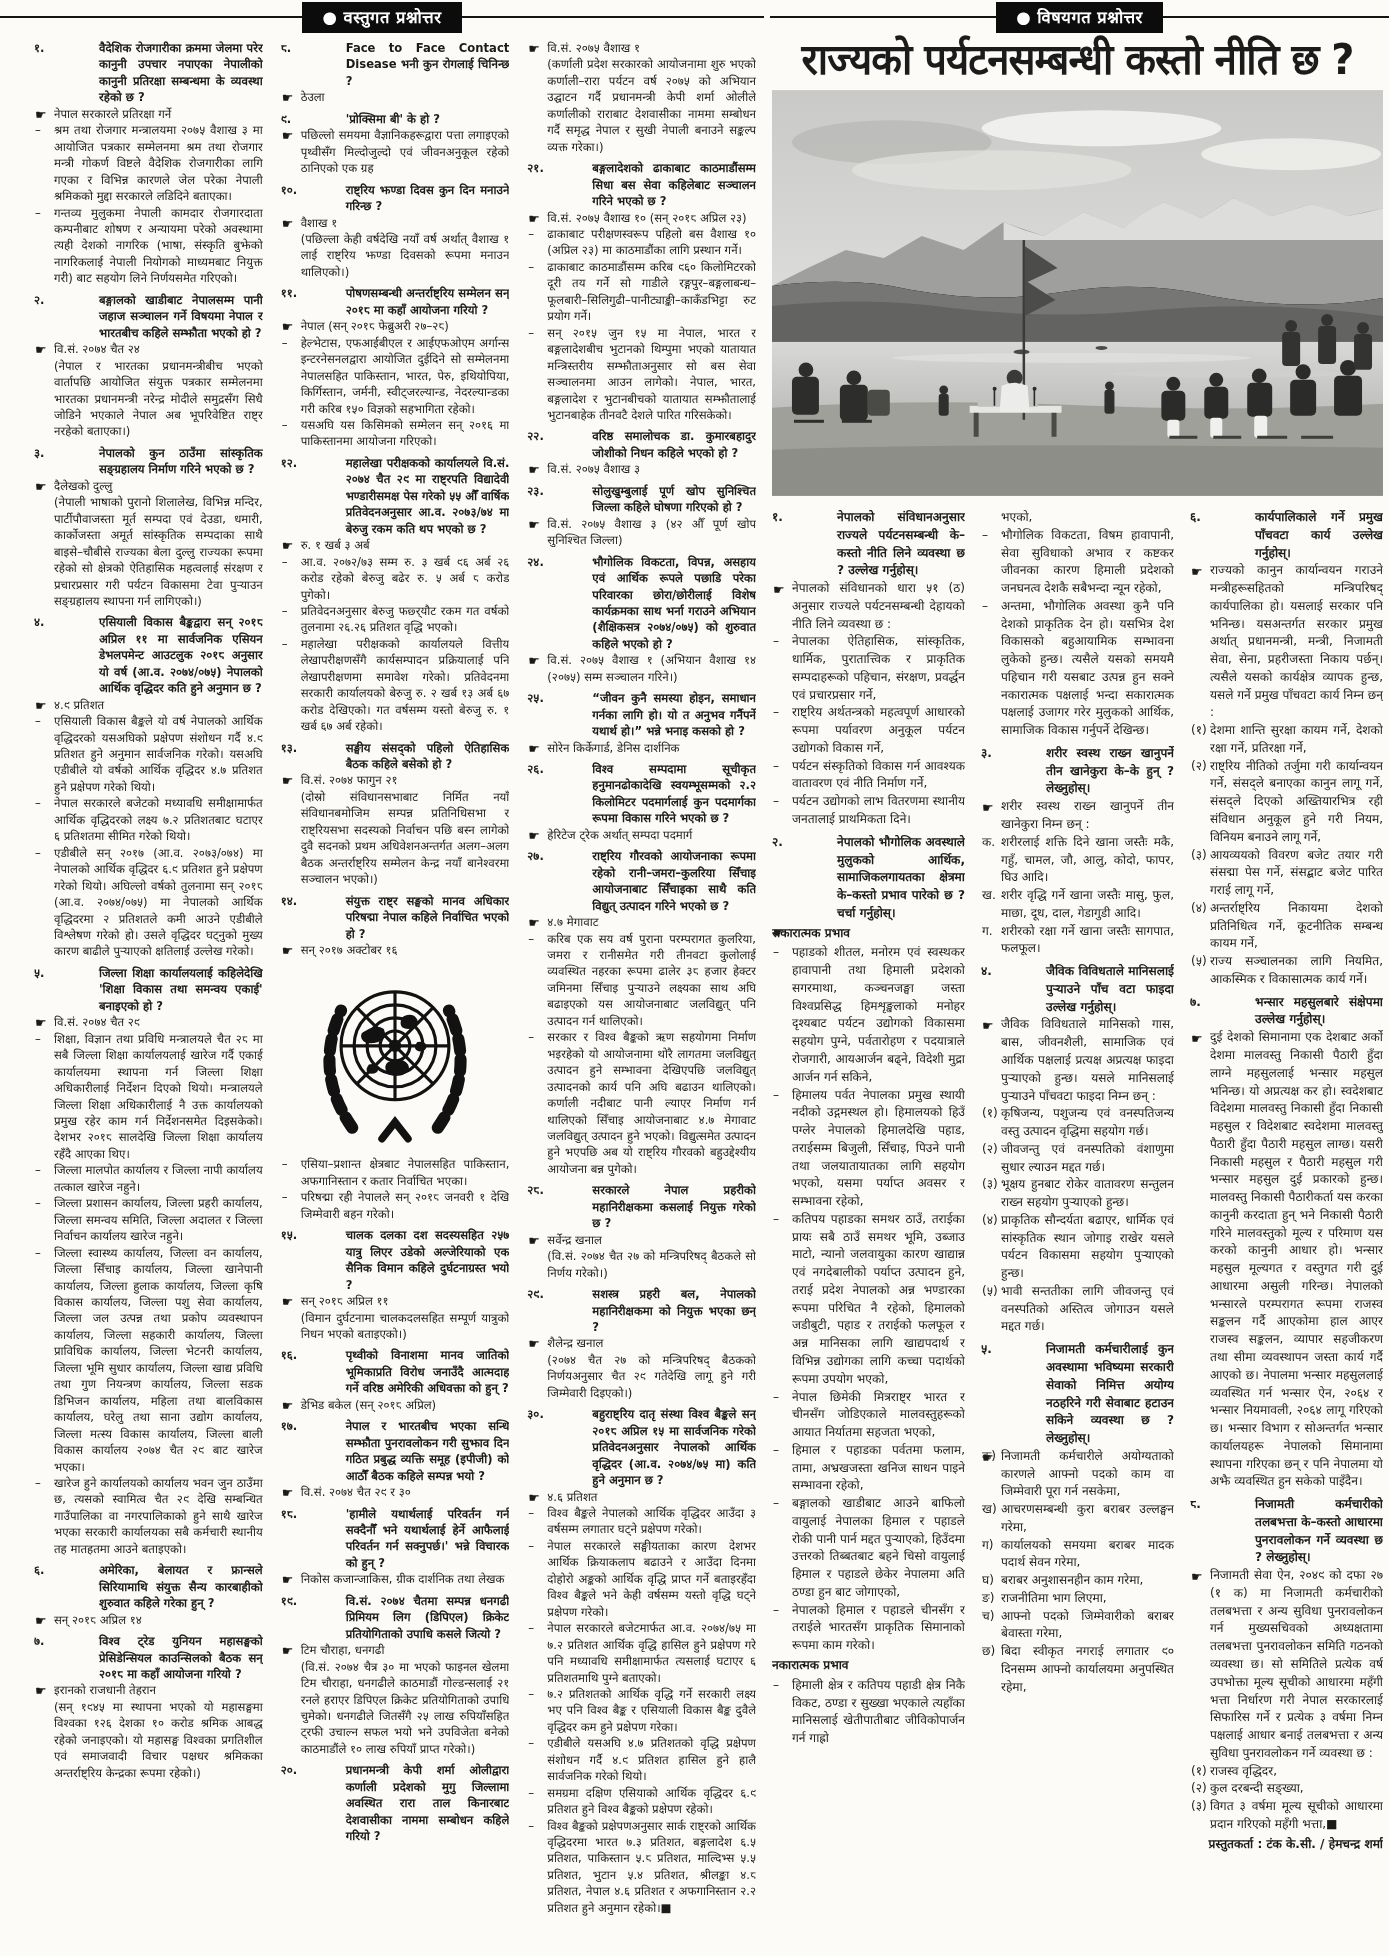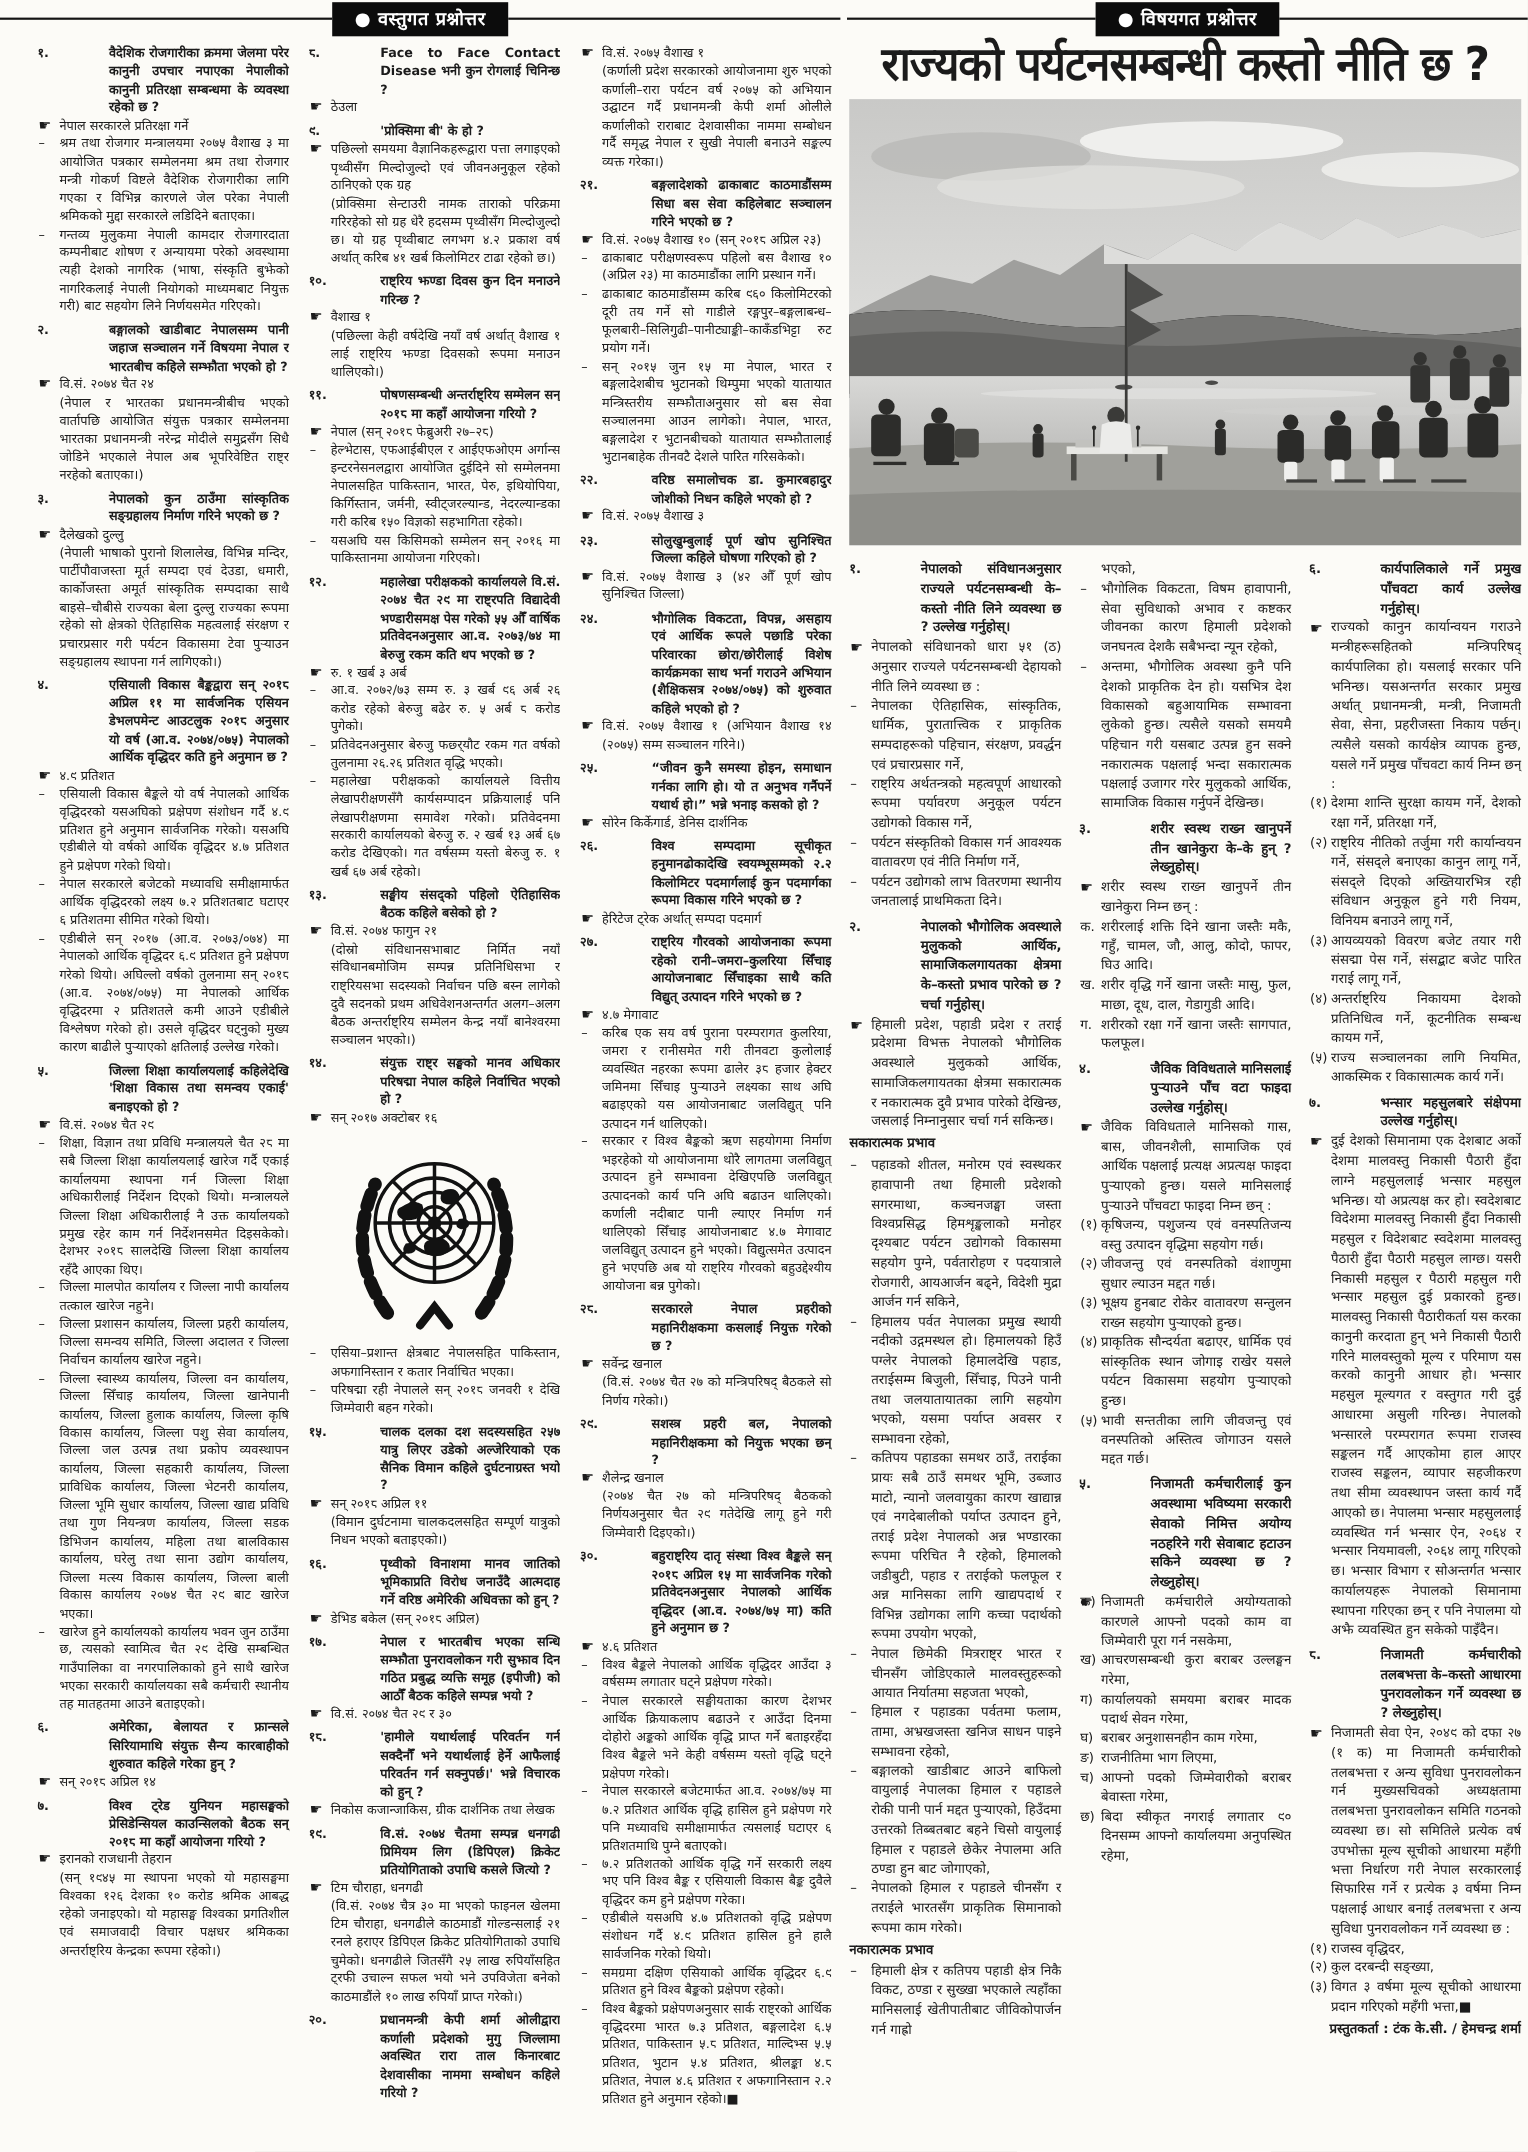--- a/index.html
+++ b/index.html
@@ -143,21 +143,20 @@
             <span class="qtext">Face to Face Contact Disease भनी कुन रोगलाई चिनिन्छ ?</span>
           </div>
           <div class="part k-ans"><span class="marker">☛</span><span class="ptext">ठेउला</span></div>
         </div>
         <div class="qa">
           <div class="qline">
             <span class="qnum">९.</span>
             <span class="qtext">'प्रोक्सिमा बी' के हो ?</span>
           </div>
           <div class="part k-ans"><span class="marker">☛</span><span class="ptext">पछिल्लो समयमा वैज्ञानिकहरूद्वारा पत्ता लगाइएको पृथ्वीसँग मिल्दोजुल्दो एवं जीवनअनुकूल रहेको ठानिएको एक ग्रह</span></div>
-          <div class="part k-note"><span class="ptext">(प्रोक्सिमा सेन्टाउरी नामक ताराको परिक्रमा गरिरहेको सो ग्रह धेरै हदसम्म पृथ्वीसँग मिल्दोजुल्दो छ। यो ग्रह पृथ्वीबाट लगभग ४.२ प्रकाश वर्ष अर्थात् करिब ४१ खर्ब किलोमिटर टाढा रहेको छ।)</span></div>
         </div>
         <div class="qa">
           <div class="qline">
             <span class="qnum">१०.</span>
             <span class="qtext">राष्ट्रिय झण्डा दिवस कुन दिन मनाउने गरिन्छ ?</span>
           </div>
           <div class="part k-ans"><span class="marker">☛</span><span class="ptext">वैशाख १</span></div>
           <div class="part k-note"><span class="ptext">(पछिल्ला केही वर्षदेखि नयाँ वर्ष अर्थात् वैशाख १ लाई राष्ट्रिय झण्डा दिवसको रूपमा मनाउन थालिएको।)</span></div>
         </div>
         <div class="qa">
@@ -477,21 +476,21 @@
             <div class="part k-b"><span class="marker">–</span><span class="ptext">नेपालका ऐतिहासिक, सांस्कृतिक, धार्मिक, पुरातात्त्विक र प्राकृतिक सम्पदाहरूको पहिचान, संरक्षण, प्रवर्द्धन एवं प्रचारप्रसार गर्ने,</span></div>
             <div class="part k-b"><span class="marker">–</span><span class="ptext">राष्ट्रिय अर्थतन्त्रको महत्वपूर्ण आधारको रूपमा पर्यावरण अनुकूल पर्यटन उद्योगको विकास गर्ने,</span></div>
             <div class="part k-b"><span class="marker">–</span><span class="ptext">पर्यटन संस्कृतिको विकास गर्न आवश्यक वातावरण एवं नीति निर्माण गर्ने,</span></div>
             <div class="part k-b"><span class="marker">–</span><span class="ptext">पर्यटन उद्योगको लाभ वितरणमा स्थानीय जनतालाई प्राथमिकता दिने।</span></div>
           </div>
           <div class="qa">
             <div class="qline">
               <span class="qnum">२.</span>
               <span class="qtext">नेपालको भौगोलिक अवस्थाले मुलुकको आर्थिक, सामाजिकलगायतका क्षेत्रमा के–कस्तो प्रभाव पारेको छ ? चर्चा गर्नुहोस्।</span>
             </div>
-            <div class="part k-ans"><span class="marker">☛</span><span class="ptext">हिमाली प्रदेश, पहाडी प्रदेश र तराई प्रदेशमा विभक्त नेपालको भौगोलिक अवस्थाले मुलुकको आर्थिक, सामाजिकलगायतका क्षेत्रमा सकारात्मक र नकारात्मक दुवै प्रभाव पारेको देखिन्छ, जसलाई निम्नानुसार चर्चा गर्न सकिन्छ।</span></div>
+            <div class="part k-ans"><span class="marker">☛</span></div>
             <div class="subhead">सकारात्मक प्रभाव</div>
             <div class="part k-b"><span class="marker">–</span><span class="ptext">पहाडको शीतल, मनोरम एवं स्वस्थकर हावापानी तथा हिमाली प्रदेशको सगरमाथा, कञ्चनजङ्घा जस्ता विश्वप्रसिद्ध हिमशृङ्खलाको मनोहर दृश्यबाट पर्यटन उद्योगको विकासमा सहयोग पुग्ने, पर्वतारोहण र पदयात्राले रोजगारी, आयआर्जन बढ्ने, विदेशी मुद्रा आर्जन गर्न सकिने,</span></div>
             <div class="part k-b"><span class="marker">–</span><span class="ptext">हिमालय पर्वत नेपालका प्रमुख स्थायी नदीको उद्गमस्थल हो। हिमालयको हिउँ पग्लेर नेपालको हिमालदेखि पहाड, तराईसम्म बिजुली, सिँचाइ, पिउने पानी तथा जलयातायातका लागि सहयोग भएको, यसमा पर्याप्त अवसर र सम्भावना रहेको,</span></div>
             <div class="part k-b"><span class="marker">–</span><span class="ptext">कतिपय पहाडका समथर ठाउँ, तराईका प्रायः सबै ठाउँ समथर भूमि, उब्जाउ माटो, न्यानो जलवायुका कारण खाद्यान्न एवं नगदेबालीको पर्याप्त उत्पादन हुने, तराई प्रदेश नेपालको अन्न भण्डारका रूपमा परिचित नै रहेको, हिमालको जडीबुटी, पहाड र तराईको फलफूल र अन्न मानिसका लागि खाद्यपदार्थ र विभिन्न उद्योगका लागि कच्चा पदार्थको रूपमा उपयोग भएको,</span></div>
             <div class="part k-b"><span class="marker">–</span><span class="ptext">नेपाल छिमेकी मित्रराष्ट्र भारत र चीनसँग जोडिएकाले मालवस्तुहरूको आयात निर्यातमा सहजता भएको,</span></div>
             <div class="part k-b"><span class="marker">–</span><span class="ptext">हिमाल र पहाडका पर्वतमा फलाम, तामा, अभ्रखजस्ता खनिज साधन पाइने सम्भावना रहेको,</span></div>
             <div class="part k-b"><span class="marker">–</span><span class="ptext">बङ्गालको खाडीबाट आउने बाफिलो वायुलाई नेपालका हिमाल र पहाडले रोकी पानी पार्न मद्दत पुर्‍याएको, हिउँदमा उत्तरको तिब्बतबाट बहने चिसो वायुलाई हिमाल र पहाडले छेकेर नेपालमा अति ठण्डा हुन बाट जोगाएको,</span></div>
             <div class="part k-b"><span class="marker">–</span><span class="ptext">नेपालको हिमाल र पहाडले चीनसँग र तराईले भारतसँग प्राकृतिक सिमानाको रूपमा काम गरेको।</span></div>
             <div class="subhead">नकारात्मक प्रभाव</div>
             <div class="part k-b"><span class="marker">–</span><span class="ptext">हिमाली क्षेत्र र कतिपय पहाडी क्षेत्र निकै विकट, ठण्डा र सुख्खा भएकाले त्यहाँका मानिसलाई खेतीपातीबाट जीविकोपार्जन गर्न गाह्रो</span></div>

